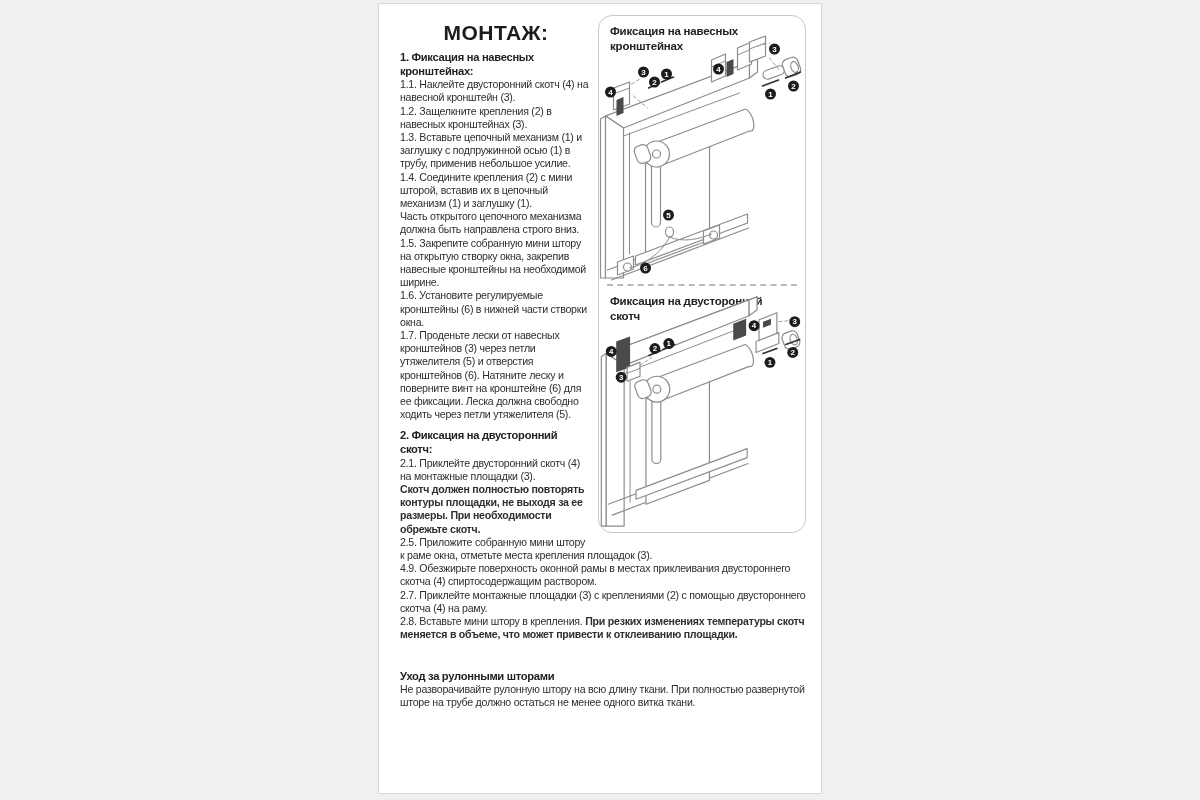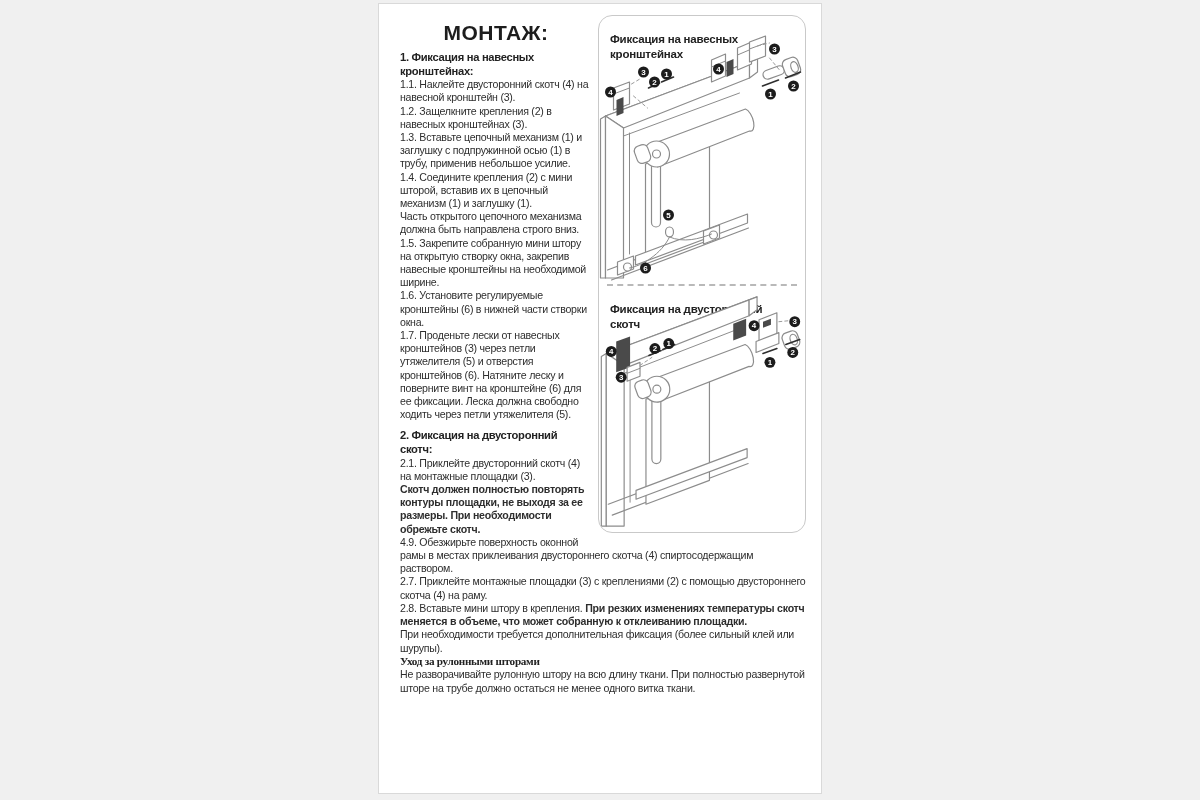--- a/index.html
+++ b/index.html
@@ -19,42 +19,42 @@
   }
   h1{
     font-size:21px;font-weight:bold;letter-spacing:0.5px;
     margin:9px 0 6px;text-align:center;color:#1d1d1d;
   }
   h2{
     font-size:11.2px;font-weight:bold;letter-spacing:-0.3px;
     margin:0;line-height:13.6px;color:#222;
   }
   .mt8{margin-top:8px;}
-  .mt16{margin-top:0;font-family:Liberation Serif, serif;}
+  .mt16{margin-top:28px;}
   p{
     margin:0;font-size:10.6px;line-height:13.2px;letter-spacing:-0.25px;
   }
   p.b{font-weight:bold;}
   b{font-weight:bold;}
   .wide{clear:right;}
 
   
   .panel{
     float:right;box-sizing:border-box;
     width:208px;height:518px;
     margin:3px 0 10px 6px;
     border:1.5px solid #c9c9c9;border-radius:14px;
     background:#fff;overflow:hidden;
   }
   .dsec{position:relative;}
   .dsec1{height:268px;}
   .divider{border-top:2px dashed #b9b9b9;margin:0 8px;}
   .dsec2{height:244px;}
   .dtitle{
-    position:absolute;top:16px;left:11px;width:160px;
+    position:absolute;top:8px;left:11px;width:160px;
     font-size:11.5px;line-height:15px;font-weight:bold;
     letter-spacing:-0.2px;margin:0;color:#222;
   }
   svg.art{position:absolute;left:0;top:0;width:100%;height:100%;}
   .art polygon,.art rect,.art path,.art circle,.art ellipse{
     stroke:#8c8c8c;stroke-width:1.2;fill:#fff;stroke-linejoin:round;stroke-linecap:round;
   }
   .art .nofill{fill:none;}
   .art .thin{stroke-width:1;}
   .art .tape{fill:#4a4a4a;stroke:none;}
@@ -267,21 +267,21 @@
   <p>1.3. Вставьте цепочный механизм (1) и заглушку с подпружинной осью (1) в трубу, применив небольшое усилие.</p>
   <p>1.4. Соедините крепления (2) с мини шторой, вставив их в цепочный механизм (1) и заглушку (1).</p>
   <p>Часть открытого цепочного механизма должна быть направлена строго вниз.</p>
   <p>1.5. Закрепите собранную мини штору на открытую створку окна, закрепив навесные кронштейны на необходимой ширине.</p>
   <p>1.6. Установите регулируемые кронштейны (6) в нижней части створки окна.</p>
   <p>1.7. Проденьте лески от навесных кронштейнов (3) через петли утяжелителя (5) и отверстия кронштейнов (6). Натяните леску и поверните винт на кронштейне (6) для ее фиксации. Леска должна свободно ходить через петли утяжелителя (5).</p>
 
   <h2 class="mt8">2. Фиксация на двусторонний скотч:</h2>
   <p>2.1. Приклейте двусторонний скотч (4) на монтажные площадки (3).</p>
   <p class="b">Скотч должен полностью повторять контуры площадки, не выходя за ее размеры. При необходимости обрежьте скотч.</p>
+  <p>2.5. Приложите собранную мини штору к раме окна, отметьте места крепления площадок (3).</p>
   <p>4.9. Обезжирьте поверхность оконной рамы в местах приклеивания двустороннего скотча (4) спиртосодержащим раствором.</p>
   <p>2.7. Приклейте монтажные площадки (3) с креплениями (2) с помощью двустороннего скотча (4) на раму.</p>
-  <p><span>2.8. Вставьте мини штору в крепления. </span><b>При резких изменениях температуры скотч меняется в объеме, что может собранную к отклеиванию площадки.</b></p>
-  <p>При необходимости требуется дополнительная фиксация (более сильный клей или шурупы).</p>
+  <p><span>2.8. Вставьте мини штору в крепления. </span><b>При резких изменениях температуры скотч меняется в объеме, что может привести к отклеиванию площадки.</b></p>
 
   <h2 class="mt16">Уход за рулонными шторами</h2>
   <p>Не разворачивайте рулонную штору на всю длину ткани. При полностью развернутой шторе на трубе должно остаться не менее одного витка ткани.</p>
 
 </div>
 
 </body></html>

